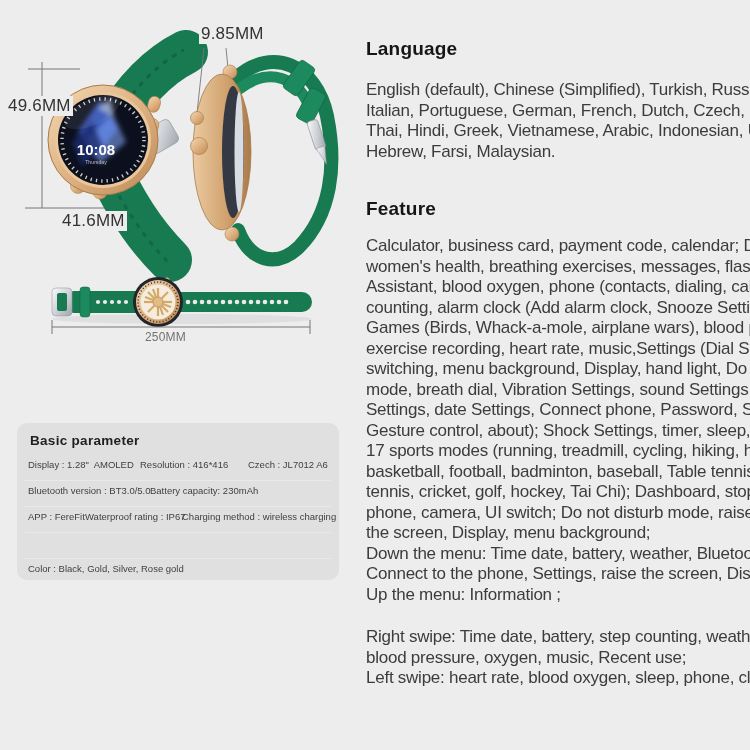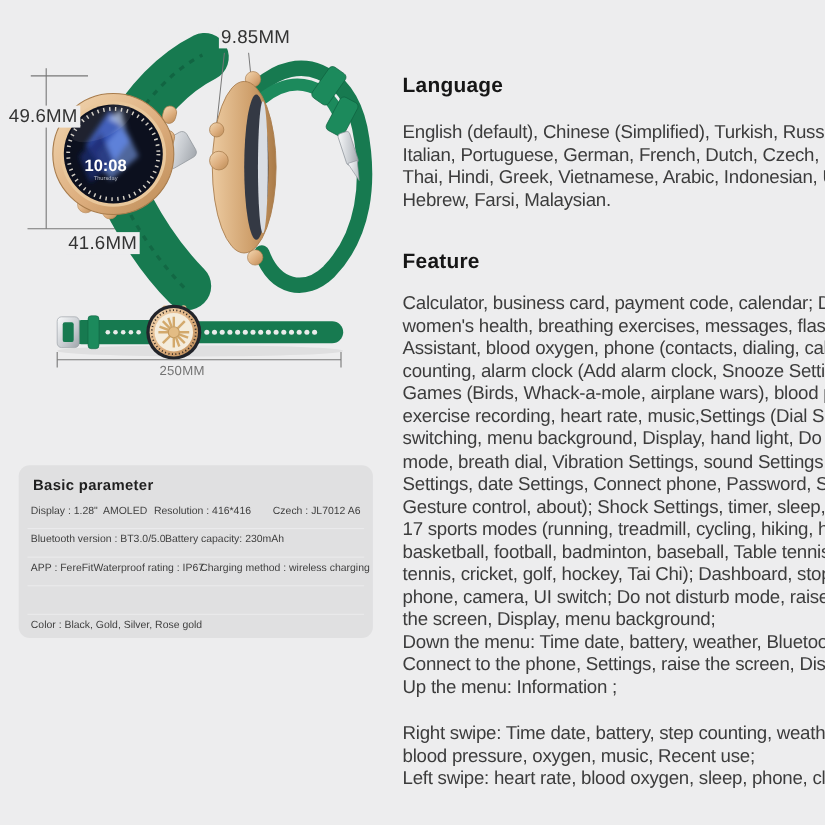--- a/index.html
+++ b/index.html
@@ -27,21 +27,21 @@
   .params-title {
     position:absolute; left:13px; top:10px;
     font-size:13.5px; font-weight:bold; color:#1f1f1f; letter-spacing:.3px;text-align:right;
   }
   .param-row { position:absolute; left:0; width:100%; height:14px; }
   .param-cell {
     position:absolute; font-size:9.5px; color:#3f3f3f; white-space:pre;
   }
   .row-divider { position:absolute; left:8px; right:8px; height:1px; background:#eaeaec; }
 
-  .info-col { position:absolute; left:366px; top:38px; width:384px;margin-top:30px; }
+  .info-col { position:absolute; left:366px; top:38px; width:384px; }
   .info-col h2 {
     font-size:19px; line-height:22px; font-weight:bold; color:#161616;
     letter-spacing:.2px;
   }
   .body-text {
     font-size:17px; line-height:20.5px; letter-spacing:-0.25px;
     color:#3c3c3c; white-space:pre;
   }
   .lang-body     { margin-top:20px; }
   .feature-title { margin-top:36px; }

